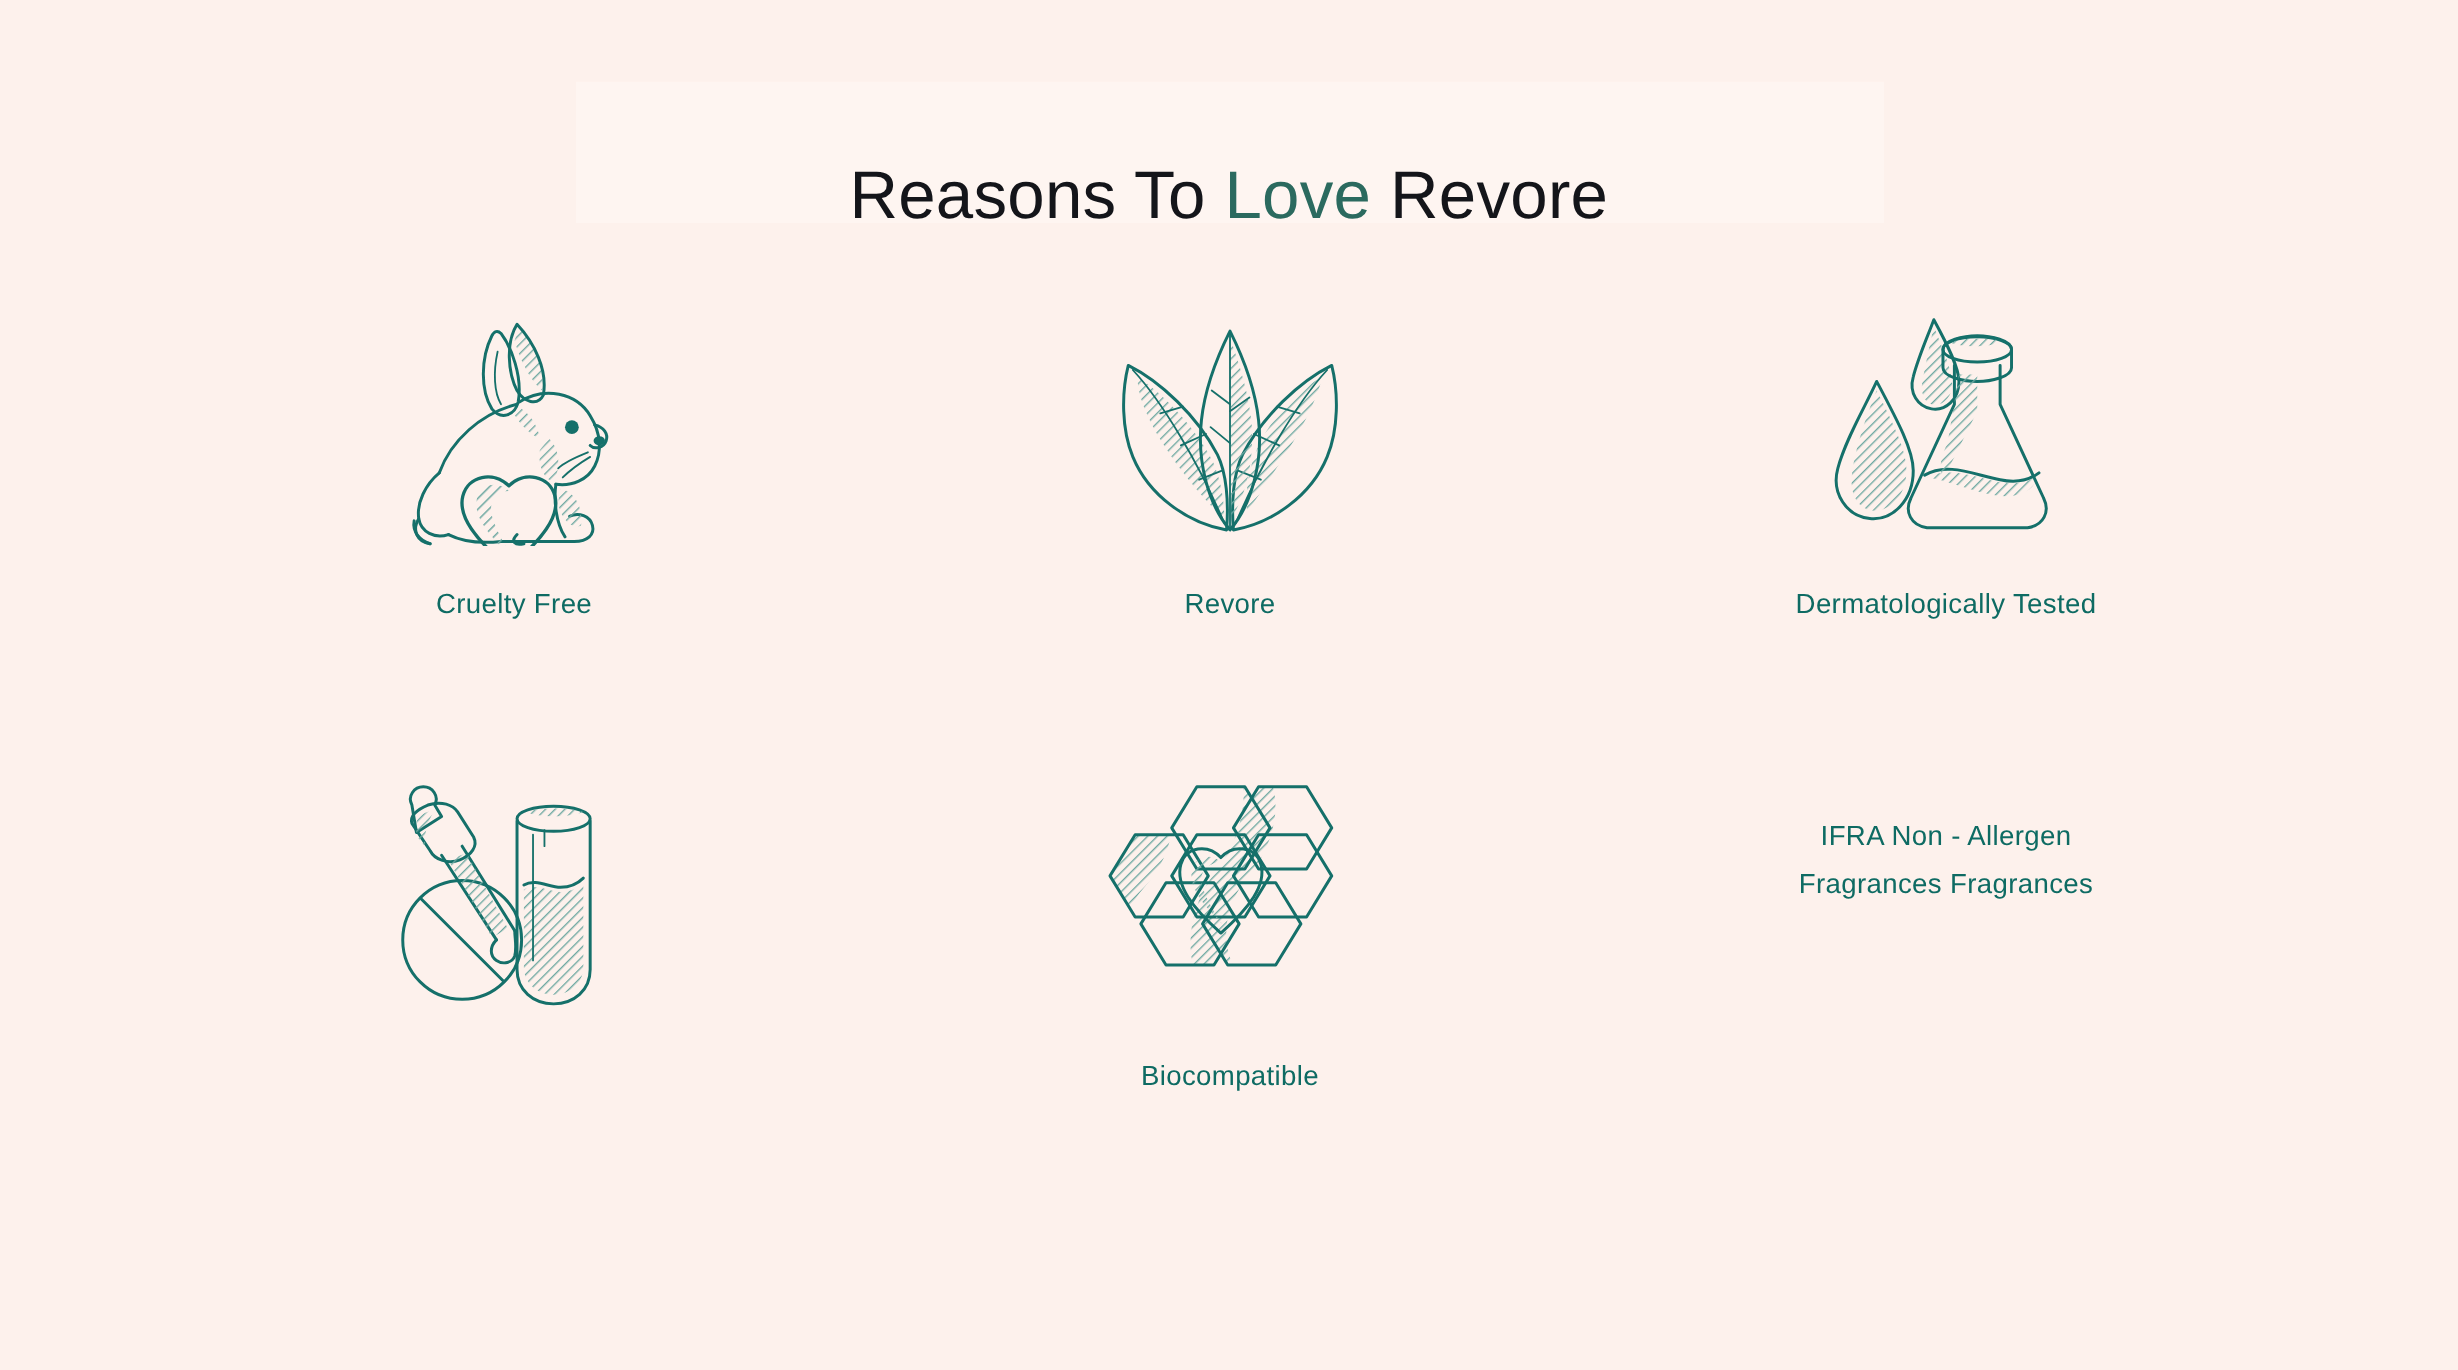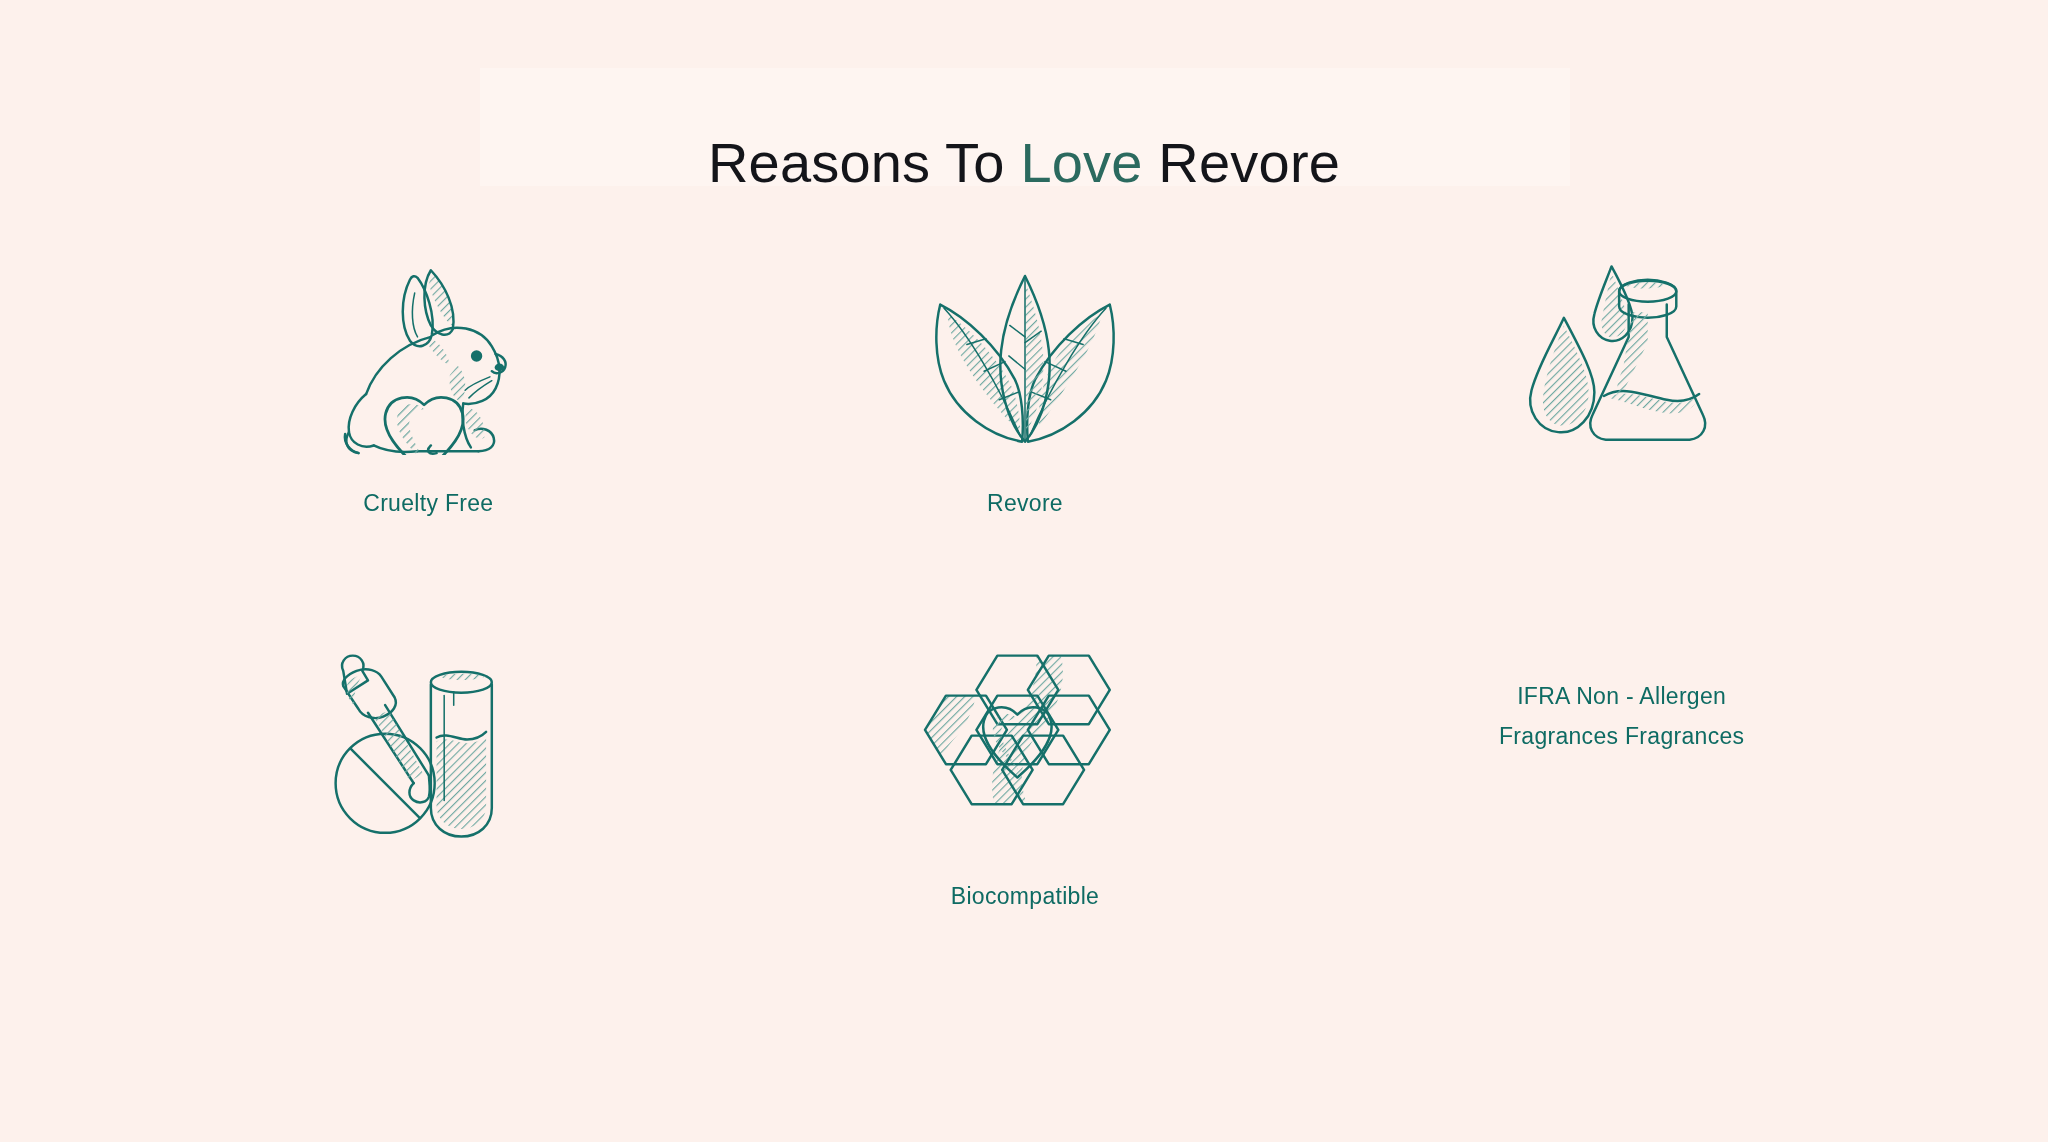--- a/index.html
+++ b/index.html
@@ -226,20 +226,21 @@
           <path class="stroke" d="M112 38 C112 30 130 26 142 26 C154 26 172 30 172 38 L172 54 C172 62 154 66 142 66 C130 66 112 62 112 54 Z"></path>
           <ellipse class="stroke" cx="142" cy="38" rx="30" ry="11"></ellipse>
           <path d="M118 32 C128 28 150 27 164 31 C152 36 130 37 118 32 Z" fill="url(#hatchC)"></path>
 
           <path class="stroke" d="M96 148 C116 136 140 148 162 152 C176 155 188 152 196 146"></path>
           <path d="M98 150 C118 140 140 150 161 154 C175 157 187 154 195 148 C192 162 178 168 160 166 C138 163 116 152 98 150 Z" fill="url(#hatchC)"></path>
 
           <path d="M126 60 C132 60 138 60 142 60 L142 92 L112 152 C108 142 110 132 116 120 Z" fill="url(#hatchC)"></path>
         </svg>
       </div>
+      <div class="cell-label">Dermatologically Tested</div>
     </div>
 
     <div class="cell">
       <div class="icon-box">
         <svg viewBox="0 0 230 210" xmlns="http://www.w3.org/2000/svg">
           <defs>
             <pattern id="hatchD" width="6" height="6" patternTransform="rotate(45)" patternUnits="userSpaceOnUse">
               <line x1="0" y1="0" x2="0" y2="6" stroke="#6fa9a2" stroke-width="2.4"></line>
             </pattern>
           </defs>

